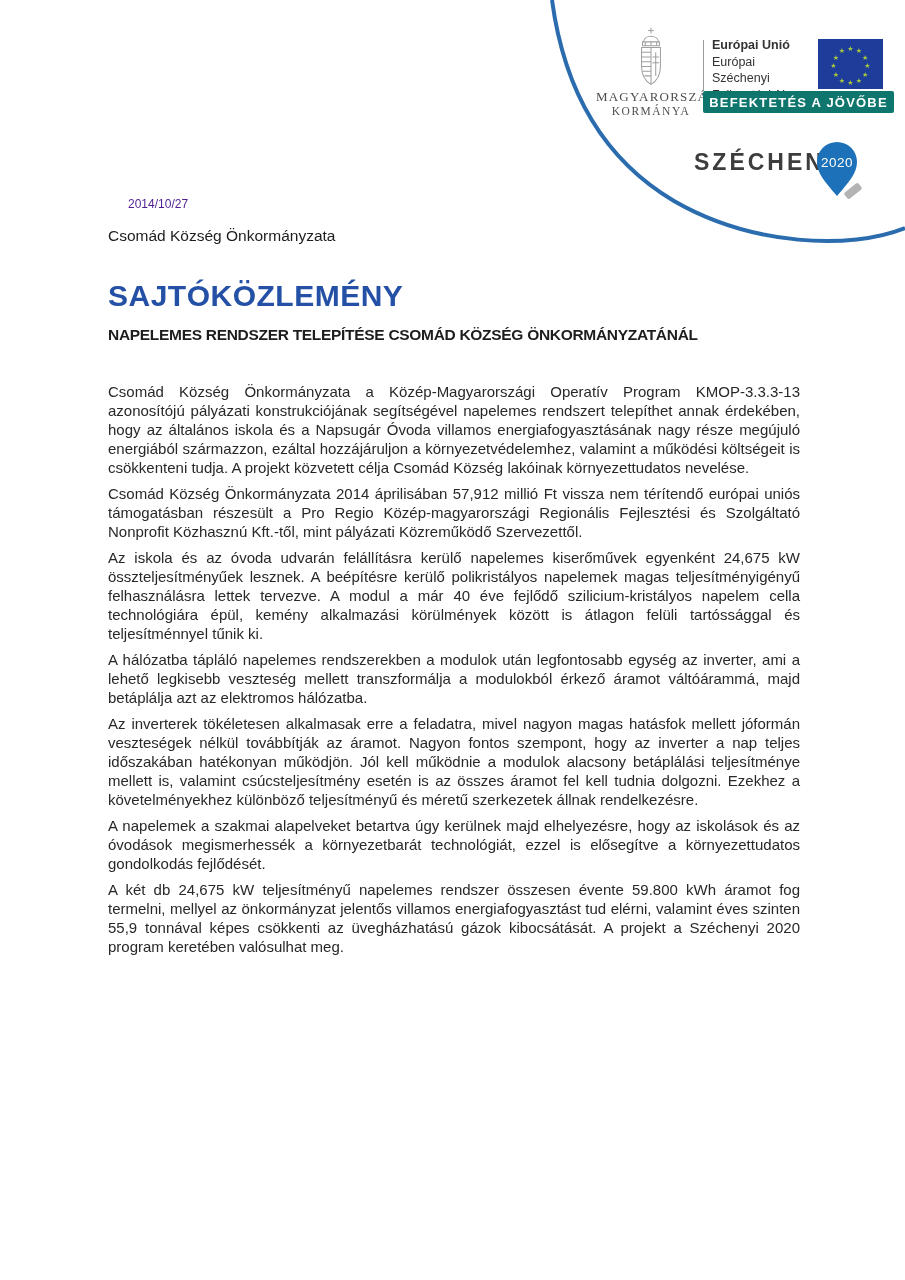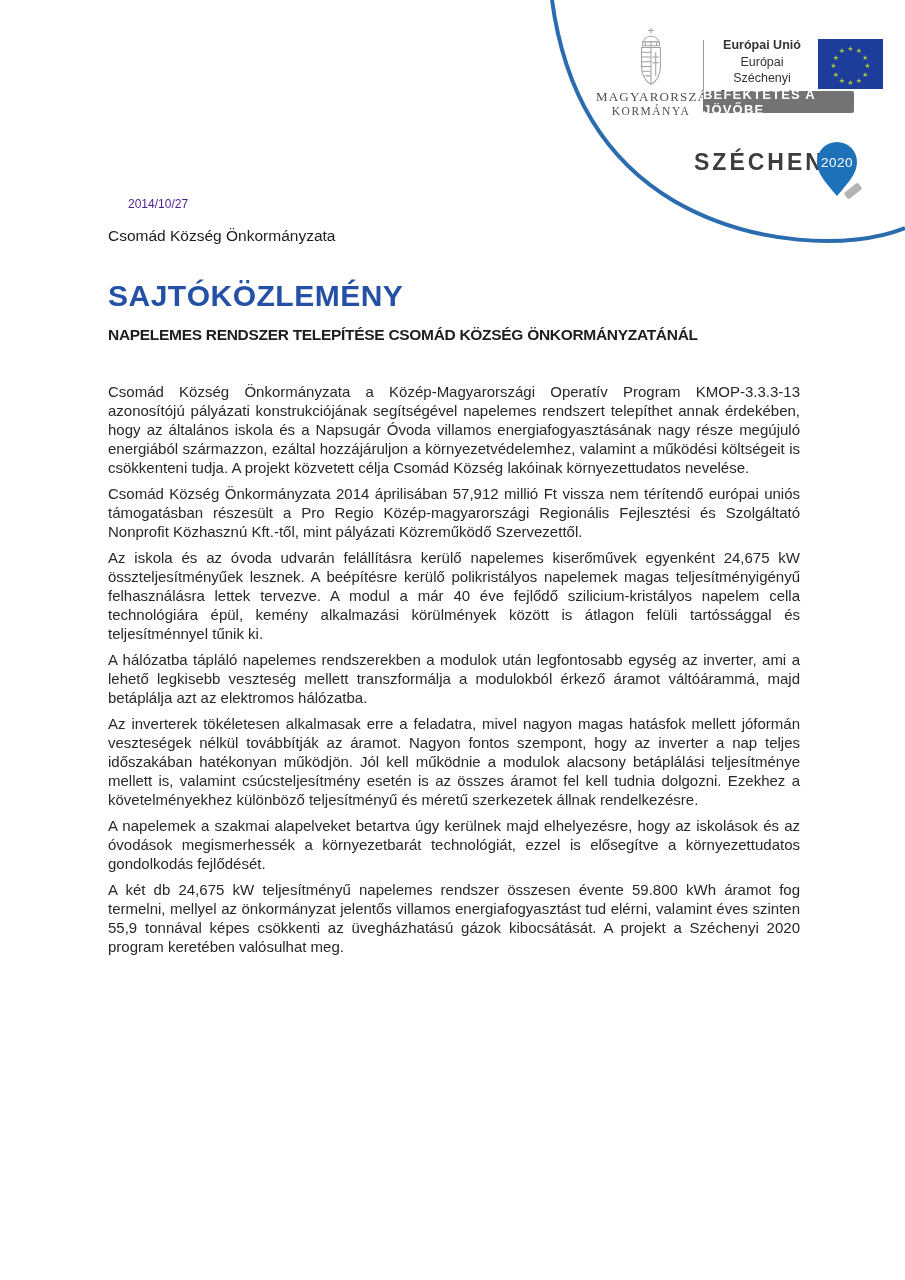--- a/index.html
+++ b/index.html
@@ -16,27 +16,27 @@
   .gov-logo svg{display:block;margin:0 auto 2px auto;}
   .gov-name{
     font-family:"Liberation Serif", serif;color:#4f4f4f;
     font-size:13px;line-height:14px;letter-spacing:1.2px;font-weight:400;
   }
   .gov-name .l2{font-size:11.5px;letter-spacing:1.5px;}
 
   .eu-block{position:absolute;left:703px;top:37px;width:194px;}
   .eu-row{display:flex;align-items:flex-start;}
   .eu-divider{width:1px;height:50px;background:#9a9a9a;margin-top:3px;}
-  .eu-text{padding-left:8px;width:100px;font-size:12.5px;line-height:16.5px;color:#333;text-align:center;}
+  .eu-text{padding-left:8px;width:100px;font-size:12.5px;line-height:16.5px;color:#333;}
   .eu-text .b{font-weight:bold;}
   .eu-flag{margin-left:6px;margin-top:2px;display:block;}
 
   .invest-banner{
-    position:absolute;left:703px;top:91px;width:151px;height:22px;
-    background:#737373;border-radius:2px;color:#fff;
+    position:absolute;left:703px;top:91px;width:191px;height:22px;
+    background:#0f766e;border-radius:2px;color:#fff;
     font-size:13px;font-weight:bold;letter-spacing:1.2px;
     display:flex;align-items:center;justify-content:center;
   }
 
   .szechenyi{position:absolute;left:694px;top:144px;height:60px;}
   .szechenyi-text{
     position:absolute;left:0;top:5px;
     font-size:23px;font-weight:800;letter-spacing:3px;color:#3d3d3d;white-space:nowrap;
   }
   .szechenyi-pin{position:absolute;left:120px;top:-4px;}

